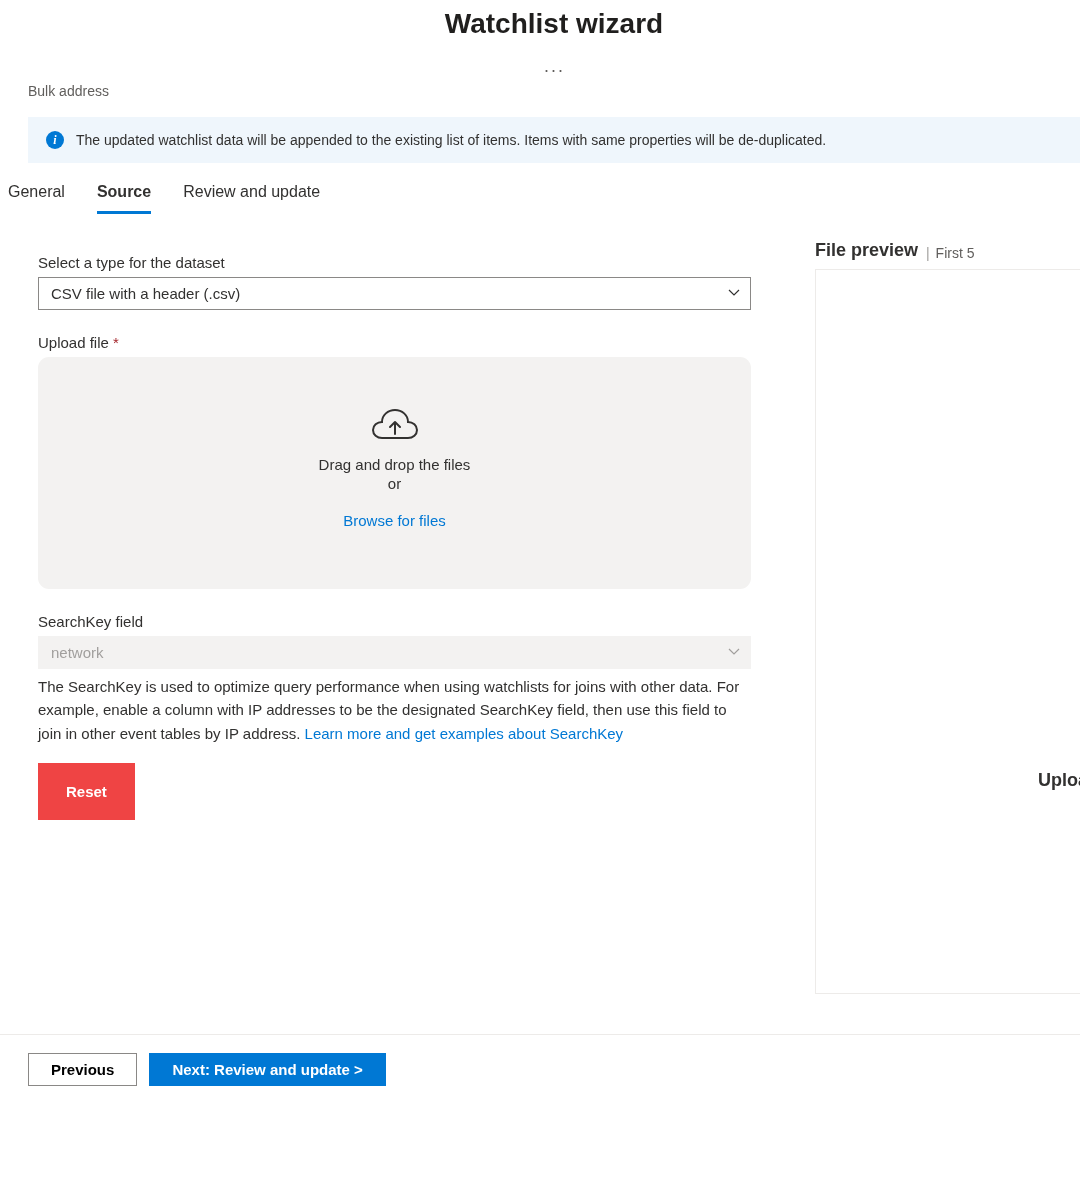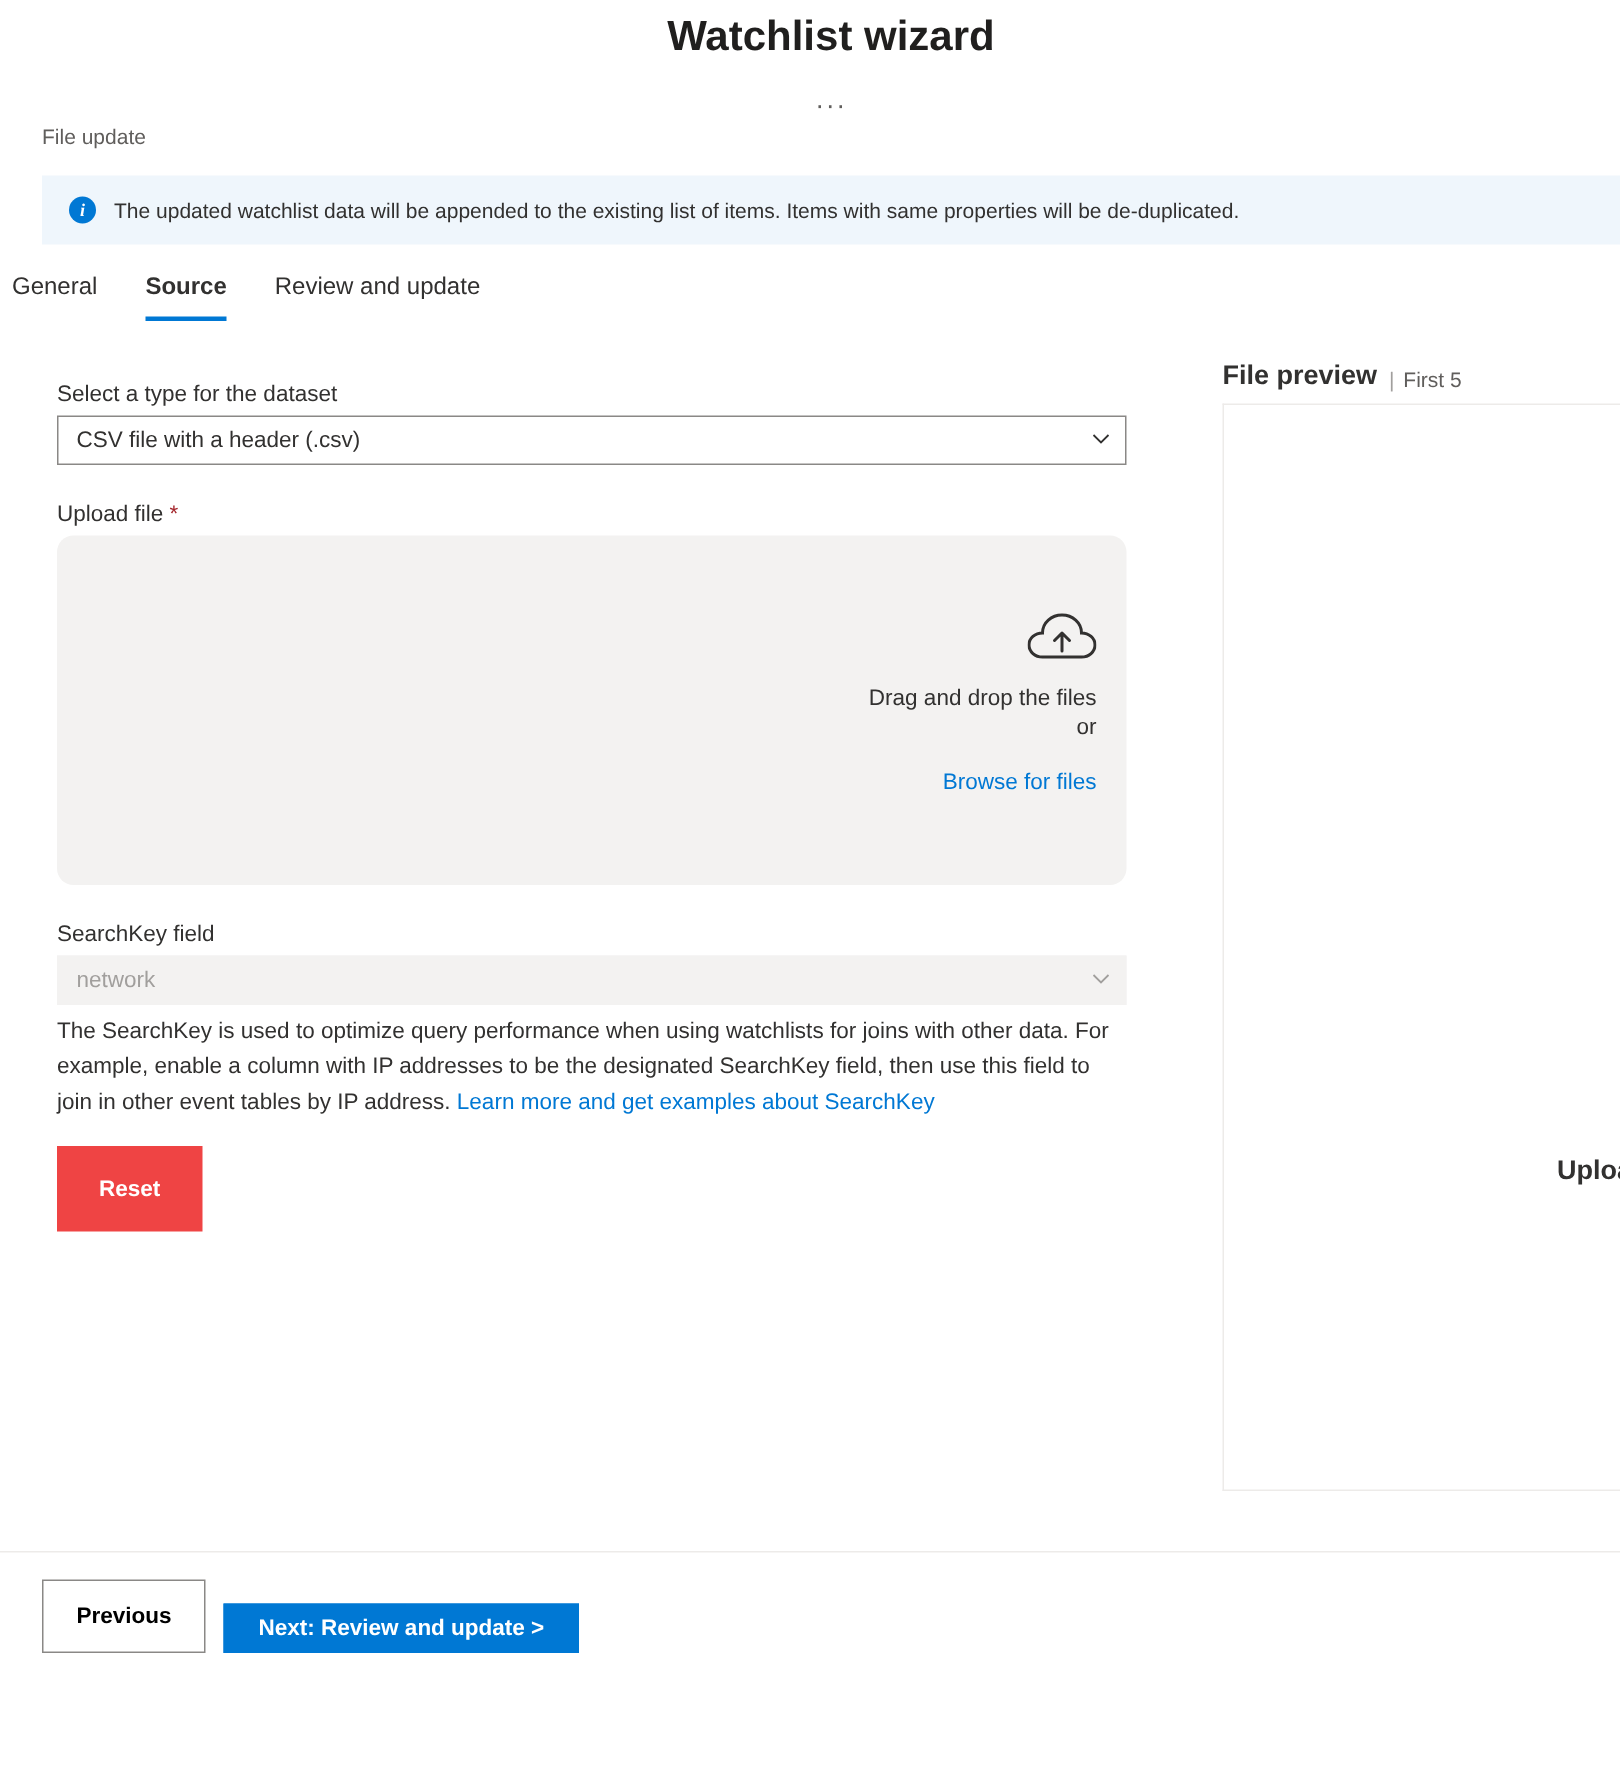--- a/index.html
+++ b/index.html
@@ -102,21 +102,21 @@
       pointer-events: none;
     }
     .select-disabled {
       background: #f3f2f1;
       border-color: #f3f2f1;
       color: #a19f9d;
     }
     .upload-zone {
       background: #f3f2f1;
       padding: 50px 20px 60px;
-      text-align: right;
+      text-align: center;
       font-size: 15px;
       color: #323130;
       border-radius: 11px;
     }
     .cloud-icon { margin-bottom: 10px; }
     .upload-zone .line1 { margin-top: 4px; }
     .upload-zone .line2 { margin-top: 2px; }
     .browse-link {
       color: #0078d4;
       cursor: pointer;
@@ -185,33 +185,32 @@
     }
     .btn-primary {
       background: #0078d4;
       color: #fff;
       border: 1px solid #0078d4;
       font-size: 15px;
       font-weight: 600;
       padding: 7px 22px;
       cursor: pointer;
       font-family: inherit;
-      margin-top: 16px;
     }
   </style>
 </head>
 <body>
 
 <div class="page">
 
   <div class="header">
     <h1 class="page-title">Watchlist wizard</h1>
     <span class="more-dots">···</span>
   </div>
-  <div class="subtitle">File update</div>
+  <div class="subtitle">Bulk address</div>
 
   <div class="info-banner">
     <span class="info-icon">i</span>
     <span class="info-text">The updated watchlist data will be appended to the existing list of items. Items with same properties will be de-duplicated.</span>
   </div>
 
   <div class="tabs">
     <div class="tab">General</div>
     <div class="tab active">Source</div>
     <div class="tab">Review and update</div>

